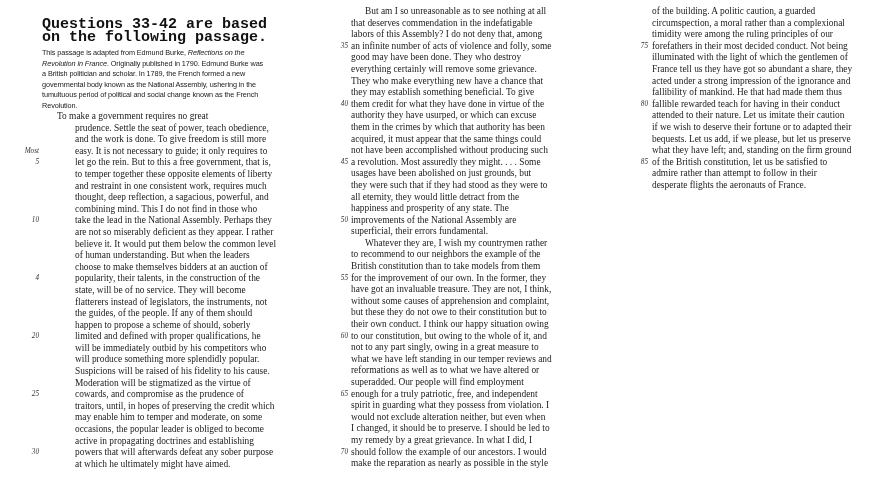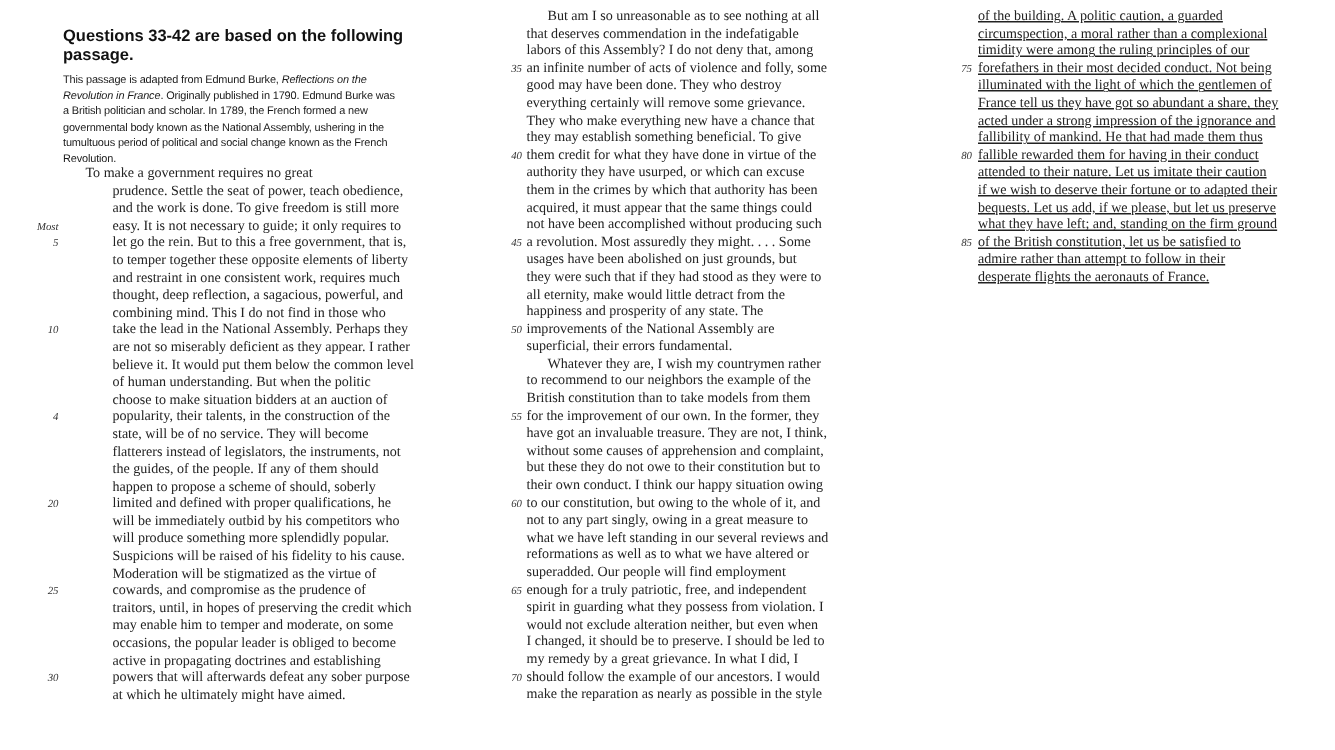--- a/index.html
+++ b/index.html
@@ -3,41 +3,41 @@
 <meta charset="utf-8">
 <style>
   html, body { margin: 0; padding: 0; background: #ffffff; }
   body { width: 890px; height: 500px; position: relative; overflow: hidden; color: #1a1a1a; }
   .col { position: absolute; top: 0; }
   .col1 { left: 0; width: 300px; }
   .col2 { left: 290px; width: 310px; }
   .col3 { left: 590px; width: 300px; }
   .heading {
     position: absolute; left: 42px; top: 18px; width: 230px;
-    font-family: Liberation Sans, sans-serif; font-weight: bold; font-size: 11px; line-height: 13px; color: #111;
+    font-family: Liberation Mono, monospace; font-weight: bold; font-size: 15px; line-height: 13px; color: #111;
   }
   .intro {
     position: absolute; left: 42px; top: 48px; width: 225px;
     font-family: Liberation Sans, sans-serif; font-size: 7.3px; line-height: 10.6px; color: #1a1a1a;
     letter-spacing: -0.1px;
   }
   .intro i { font-style: italic; }
   .lines { position: absolute; font-family: "Liberation Serif", serif; font-size: 9.4px; color: #222; }
   .col1 .lines { left: 0; top: 111px; }
   .col2 .lines { left: 0; top: 6px; }
   .col3 .lines { left: 0; top: 6px; }
   .line { position: relative; height: 11.6px; line-height: 11.6px; white-space: nowrap; }
   .line .num {
     position: absolute; width: 39px; text-align: right; font-style: italic; font-size: 7.2px; color: #333;
     left: 0;
   }
   .col2 .line .num, .col3 .line .num { width: 58px; }
   .col1 .line .txt { position: absolute; left: 43px; padding-left: 32px; }
   .col2 .line .txt { position: absolute; left: 61px; }
-  .col3 .line .txt { position: absolute; left: 62px; text-decoration: underline; }
+  .col3 .line .txt { position: absolute; left: 62px; }
   .line.indent .txt { padding-left: 14px; }
 </style>
 </head>
 <body>
 
 <div class="col col1">
   <div class="heading">Questions 33-42 are based on the following passage.</div>
   <div class="intro"><span>This passage is adapted from Edmund Burke, </span><i>Reflections on the Revolution in France</i><span>. Originally published in 1790. Edmund Burke was a British politician and scholar. In 1789, the French formed a new governmental body known as the National Assembly, ushering in the tumultuous period of political and social change known as the French Revolution.</span></div>
   <div class="lines">
       <div class="line indent">
@@ -83,25 +83,25 @@
       <div class="line">
         <span class="num"></span>
         <span class="txt">are not so miserably deficient as they appear. I rather</span>
       </div>
       <div class="line">
         <span class="num"></span>
         <span class="txt">believe it. It would put them below the common level</span>
       </div>
       <div class="line">
         <span class="num"></span>
-        <span class="txt">of human understanding. But when the politic</span>
-      </div>
-      <div class="line">
-        <span class="num"></span>
-        <span class="txt">choose to make situation bidders at an auction of</span>
+        <span class="txt">of human understanding. But when the leaders</span>
+      </div>
+      <div class="line">
+        <span class="num"></span>
+        <span class="txt">choose to make themselves bidders at an auction of</span>
       </div>
       <div class="line">
         <span class="num">4</span>
         <span class="txt">popularity, their talents, in the construction of the</span>
       </div>
       <div class="line">
         <span class="num"></span>
         <span class="txt">state, will be of no service. They will become</span>
       </div>
       <div class="line">
@@ -228,21 +228,21 @@
       <div class="line">
         <span class="num"></span>
         <span class="txt">usages have been abolished on just grounds, but</span>
       </div>
       <div class="line">
         <span class="num"></span>
         <span class="txt">they were such that if they had stood as they were to</span>
       </div>
       <div class="line">
         <span class="num"></span>
-        <span class="txt">all eternity, make would little detract from the</span>
+        <span class="txt">all eternity, they would little detract from the</span>
       </div>
       <div class="line">
         <span class="num"></span>
         <span class="txt">happiness and prosperity of any state. The</span>
       </div>
       <div class="line">
         <span class="num">50</span>
         <span class="txt">improvements of the National Assembly are</span>
       </div>
       <div class="line">
@@ -284,21 +284,21 @@
       <div class="line">
         <span class="num">60</span>
         <span class="txt">to our constitution, but owing to the whole of it, and</span>
       </div>
       <div class="line">
         <span class="num"></span>
         <span class="txt">not to any part singly, owing in a great measure to</span>
       </div>
       <div class="line">
         <span class="num"></span>
-        <span class="txt">what we have left standing in our several reviews and</span>
+        <span class="txt">what we have left standing in our temper reviews and</span>
       </div>
       <div class="line">
         <span class="num"></span>
         <span class="txt">reformations as well as to what we have altered or</span>
       </div>
       <div class="line">
         <span class="num"></span>
         <span class="txt">superadded. Our people will find employment</span>
       </div>
       <div class="line">
@@ -361,21 +361,21 @@
       <div class="line">
         <span class="num"></span>
         <span class="txt">acted under a strong impression of the ignorance and</span>
       </div>
       <div class="line">
         <span class="num"></span>
         <span class="txt">fallibility of mankind. He that had made them thus</span>
       </div>
       <div class="line">
         <span class="num">80</span>
-        <span class="txt">fallible rewarded them for having in their conduct</span>
+        <span class="txt">fallible rewarded teach for having in their conduct</span>
       </div>
       <div class="line">
         <span class="num"></span>
         <span class="txt">attended to their nature. Let us imitate their caution</span>
       </div>
       <div class="line">
         <span class="num"></span>
         <span class="txt">if we wish to deserve their fortune or to adapted their</span>
       </div>
       <div class="line">

